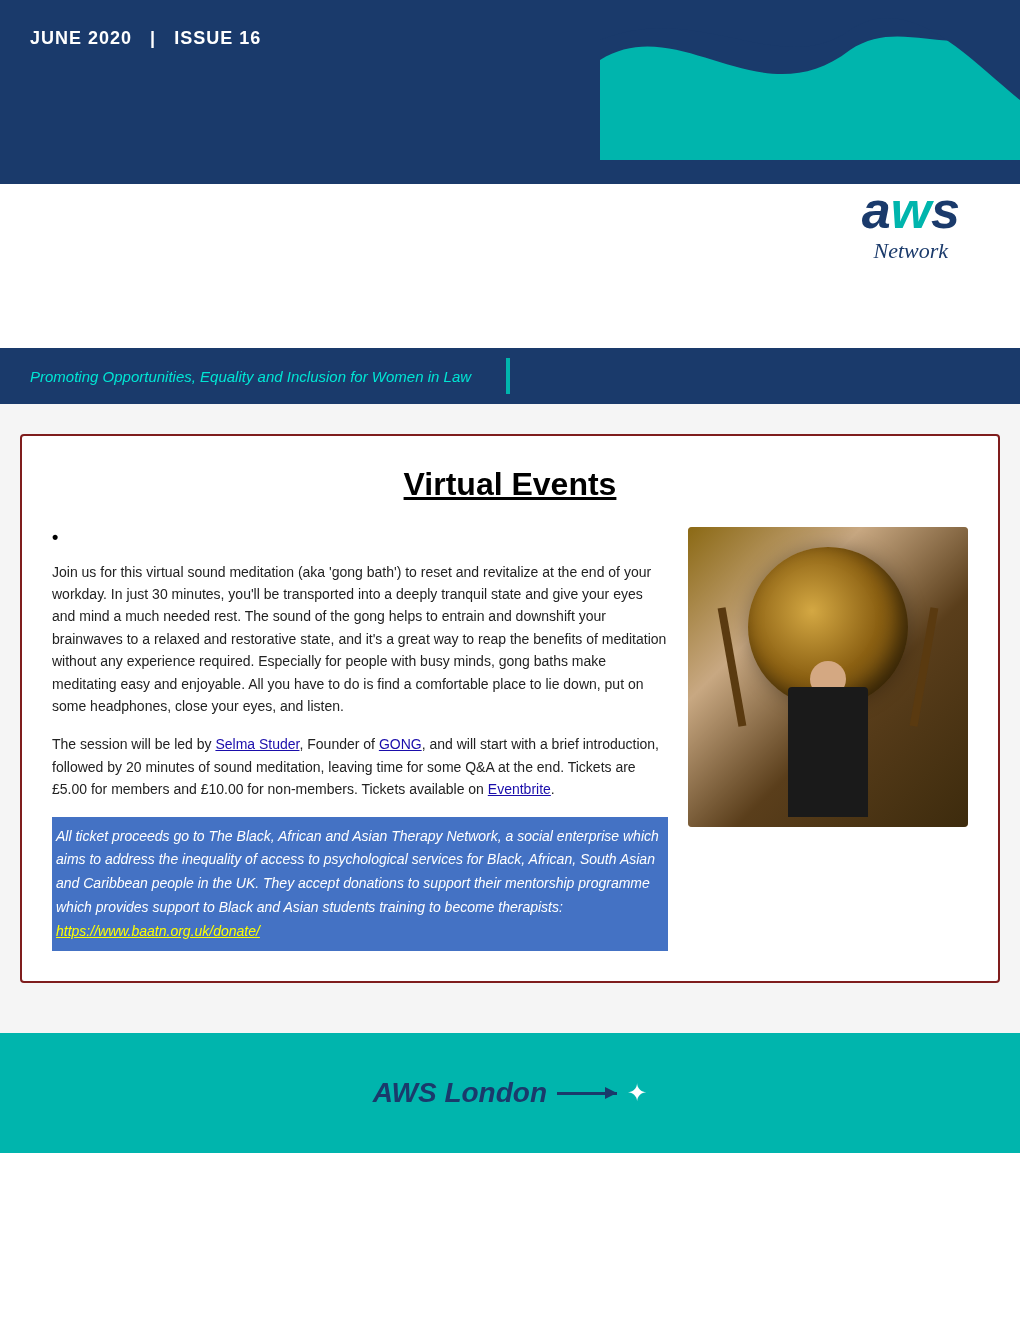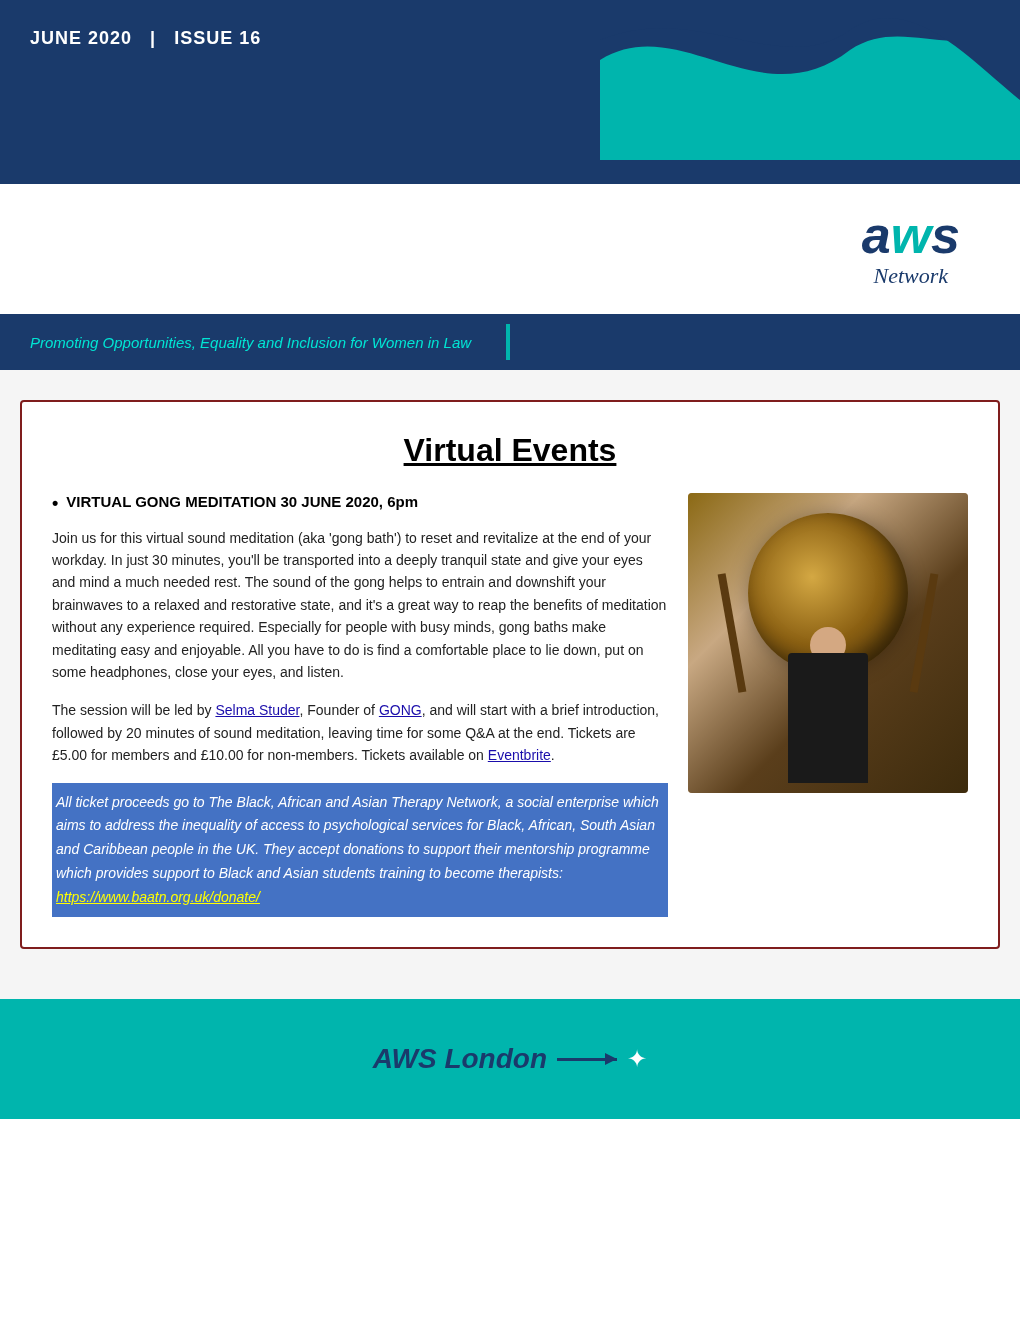--- a/index.html
+++ b/index.html
@@ -33,23 +33,22 @@
       right: 0;
       width: 420px;
       height: 160px;
       z-index: 1;
     }
 
     
     .logo-area {
       position: relative;
       background: white;
-      height: 130px;
-      display: flex;
-      align-items: center;
+      height: 164px;
+      display: flex;
       justify-content: flex-end;
       padding-right: 60px;
       padding-left: 36px;
     }
     .logo-container {
       display: flex;
       flex-direction: column;
       align-items: center;
     }
     .logo-letters {
@@ -315,21 +314,20 @@
   <div class="content-card">
 
     <h1 class="section-title">Virtual Events</h1>
 
     <div class="card-top-row">
 
       <div class="card-text-area">
 
         <div class="event-title">
           <span class="bullet">•</span>
-          <span>VIRTUAL GONG MEDITATION 30 JUNE 2020, 6pm</span>
         </div>
 
         <p class="event-description">Join us for this virtual sound meditation (aka 'gong bath') to reset and revitalize at the end of your workday. In just 30 minutes, you'll be transported into a deeply tranquil state and give your eyes and mind a much needed rest. The sound of the gong helps to entrain and downshift your brainwaves to a relaxed and restorative state, and it's a great way to reap the benefits of meditation without any experience required. Especially for people with busy minds, gong baths make meditating easy and enjoyable. All you have to do is find a comfortable place to lie down, put on some headphones, close your eyes, and listen.</p>
 
         <p class="session-info">
           <span>The session will be led by </span><a class="link-text">Selma Studer</a><span>, Founder of </span><a class="link-text">GONG</a><span>, and will start with a brief introduction, followed by 20 minutes of sound meditation, leaving time for some Q&amp;A at the end. Tickets are £5.00 for members and £10.00 for non-members. Tickets available on </span><a class="link-text">Eventbrite</a><span>.</span>
         </p>
 
         <div class="highlight-block">
           <span>All ticket proceeds go to The Black, African and Asian Therapy Network, a social enterprise which aims to address the inequality of access to psychological services for Black, African, South Asian and Caribbean people in the UK. They accept donations to support their mentorship programme which provides support to Black and Asian students training to become therapists: </span><a class="link-text" style="color:#ffff00;">https://www.baatn.org.uk/donate/</a>

